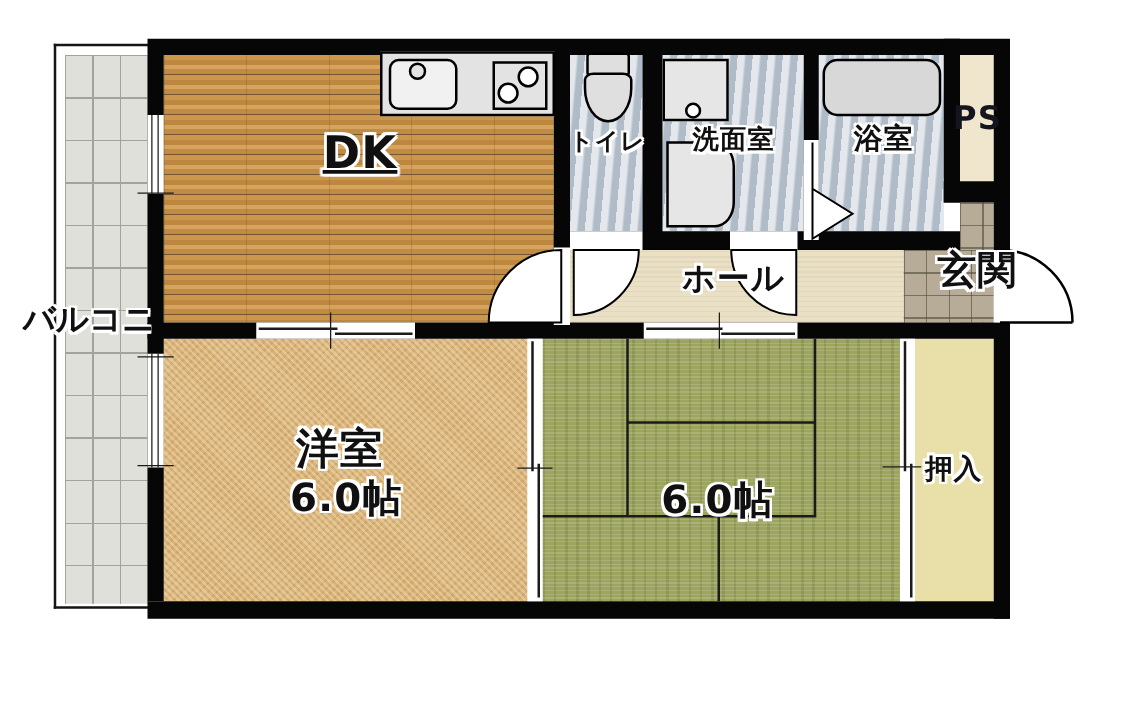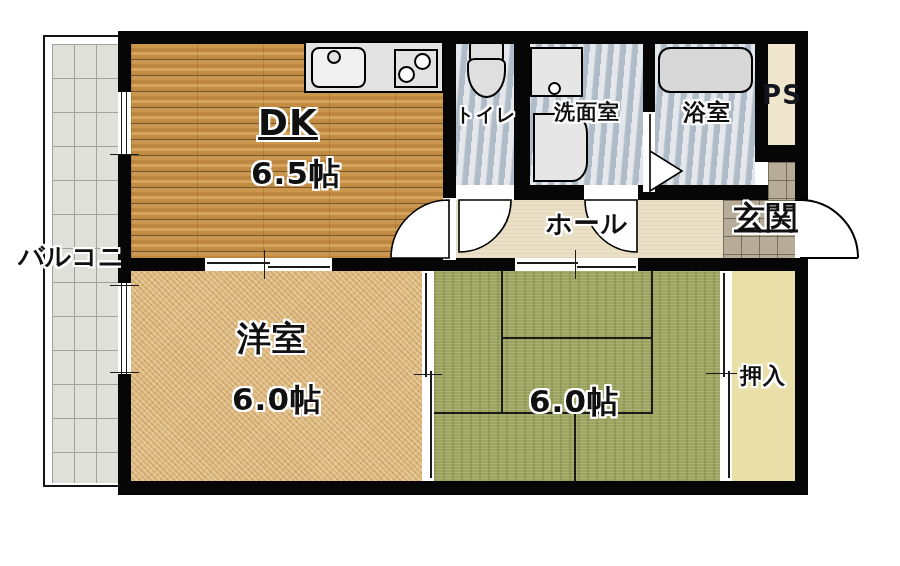--- a/index.html
+++ b/index.html
@@ -135,29 +135,28 @@
   <div class="fx" style="left:414px;top:53px;width:17px;height:17px;border-radius:50%;background:#fff;"></div>
   <div class="fx" style="left:398px;top:66px;width:17px;height:17px;border-radius:50%;background:#fff;"></div>
   <div class="fx" style="left:469px;top:42px;width:35px;height:19px;border-radius:3px;background:#DFDFDF;"></div>
   <div class="fx" style="left:467px;top:58px;width:39px;height:40px;border-radius:8px 8px 20px 20px / 6px 6px 28px 28px;background:#DFDFDF;"></div>
   <div class="fx" style="left:530px;top:47px;width:53px;height:50px;background:#E6E6E6;"></div>
   <div class="fx" style="left:548px;top:82px;width:13px;height:13px;border-radius:50%;background:#fff;"></div>
   <div class="fx" style="left:533px;top:113px;width:55px;height:69px;border-radius:0 16px 16px 0 / 0 20px 20px 0;background:#E6E6E6;"></div>
   <div class="fx" style="left:658px;top:47px;width:95px;height:46px;border-radius:12px;background:#D8D8D8;"></div>
 
   <div class="lbl" style="left:288px;top:123px;font-size:36px;text-decoration:underline;">DK</div>
-  <div class="lbl" style="left:296px;top:173px;font-size:31px;">6.5帖</div>
-  <div class="lbl" style="left:272px;top:338px;font-size:34px;">洋室</div>
+  <div class="lbl" style="left:272px;top:359px;font-size:34px;">洋室</div>
   <div class="lbl" style="left:277px;top:399px;font-size:31px;">6.0帖</div>
   <div class="lbl" style="left:574px;top:401px;font-size:31px;">6.0帖</div>
   <div class="lbl" style="left:486px;top:114px;font-size:19px;">トイレ</div>
   <div class="lbl" style="left:587px;top:112px;font-size:21px;">洗面室</div>
   <div class="lbl" style="left:707px;top:112px;font-size:23px;">浴室</div>
   <div class="lbl" style="left:587px;top:223px;font-size:26px;">ホール</div>
-  <div class="lbl" style="left:766px;top:217px;font-size:31px;text-decoration:underline;">玄関</div>
+  <div class="lbl" style="left:782px;top:217px;font-size:31px;">玄関</div>
   <div class="lbl" style="left:782px;top:95px;font-size:26px;text-shadow:none;color:#14141e;">PS</div>
   <div class="lbl" style="left:763px;top:376px;font-size:22px;">押入</div>
   <div class="abs" style="left:18px;top:239px;width:103px;height:34px;overflow:hidden;">
     <div style="font-family:'DejaVu Sans',sans-serif;font-weight:bold;font-size:26px;color:#101010;white-space:nowrap;line-height:34px;
                 text-shadow:-2px -2px 0 #fff,-2px 0 0 #fff,-2px 2px 0 #fff,0 -2px 0 #fff,0 2px 0 #fff,2px -2px 0 #fff,2px 0 0 #fff,2px 2px 0 #fff;">バルコニー</div>
   </div>
 
 </div>
 
 </body></html>

